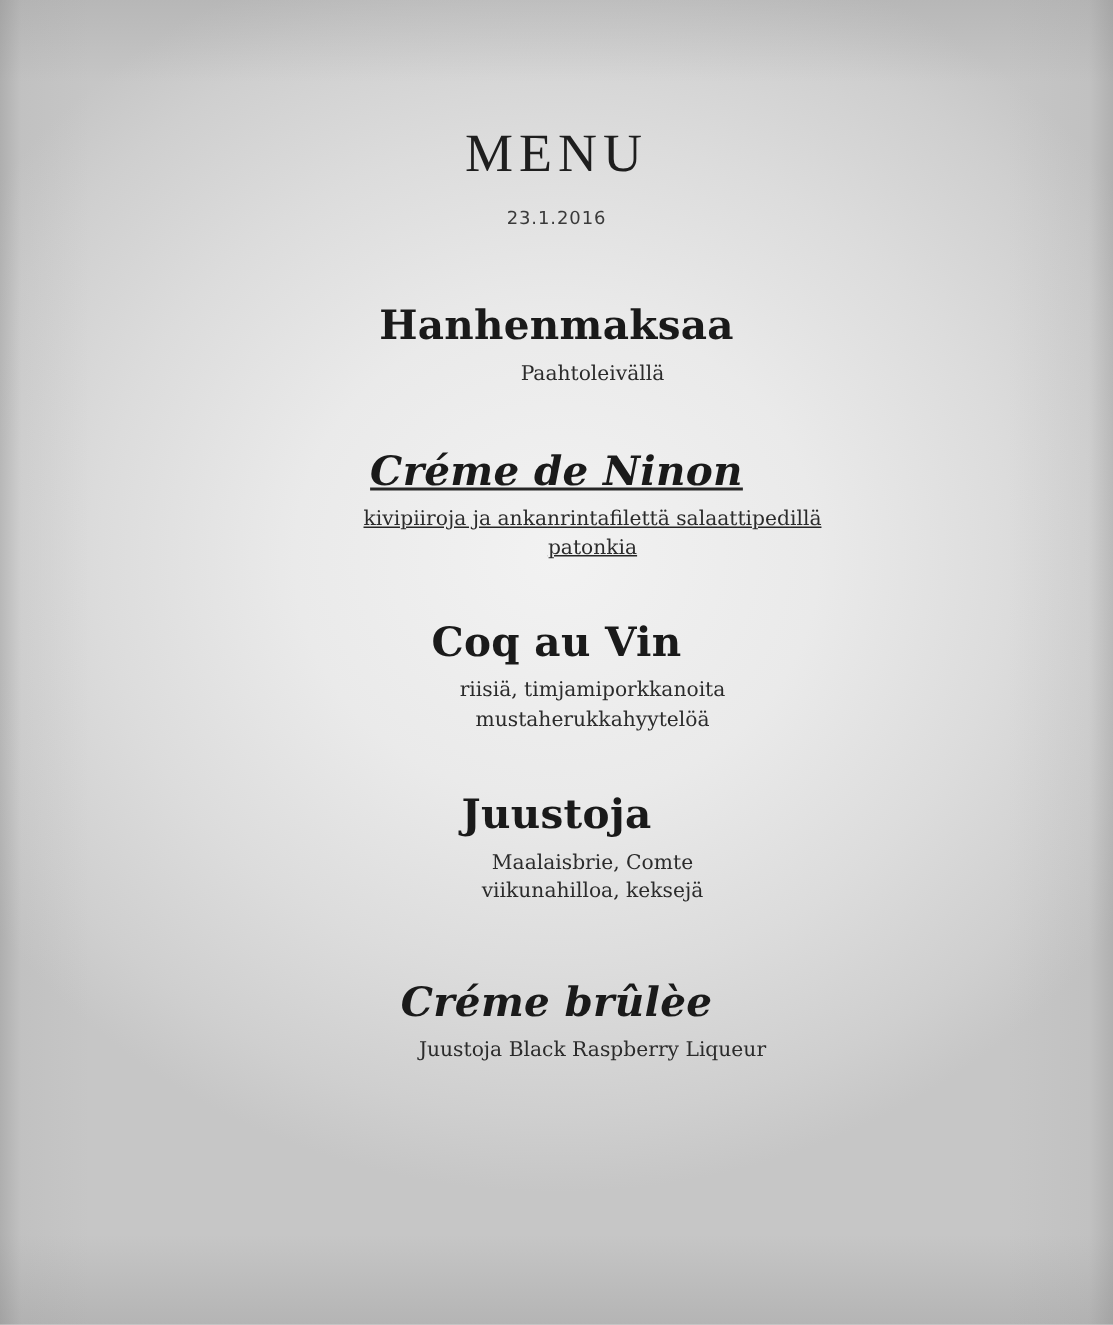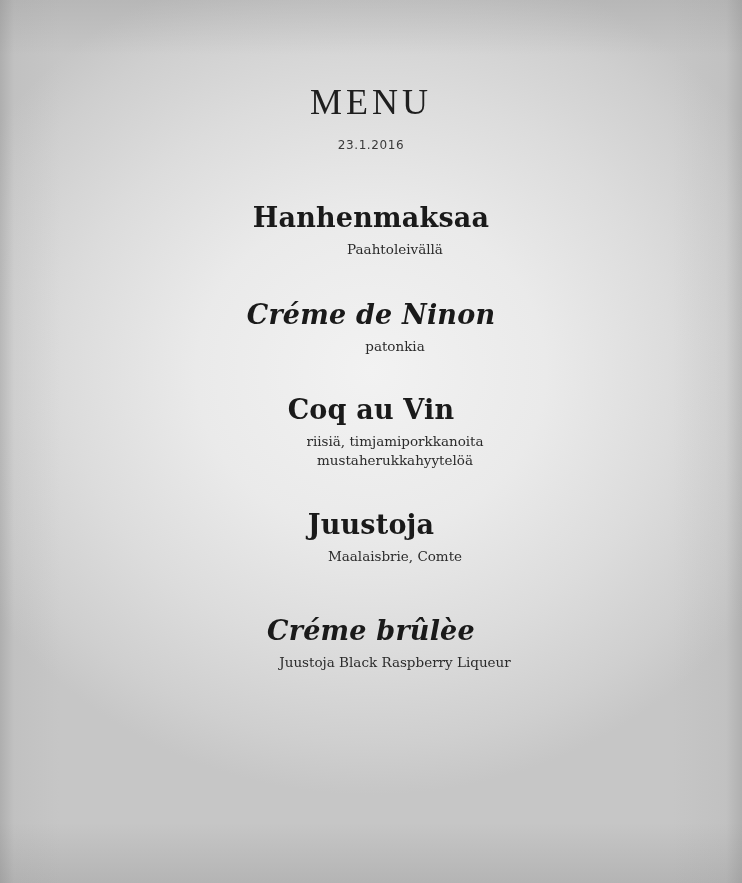--- a/index.html
+++ b/index.html
@@ -80,21 +80,21 @@
     font-weight: 400;
     color: #2b2b2b;
     line-height: 1.42;
     margin-top: 7px;
     padding-left: 48px;
   }
   .course-desc span {
     display: block;
   }
   .c1 { margin-top: 8px; }
-  .c2 { margin-top: 40px; }
+  .c2 { margin-top: 40px; text-decoration: underline; }
   .c3 { margin-top: 32px; }
   .c4 { margin-top: 36px; }
   .c5 { margin-top: 49px; }
 </style>
 </head>
 <body>
 
 <div class="page">
   <div class="content">
 
@@ -106,36 +106,38 @@
       <div class="course c1">
         <div class="course-name">Hanhenmaksaa</div>
         <div class="course-desc">
           <span>Paahtoleivällä</span>
         </div>
       </div>
 
       <div class="course c2">
         <div class="course-name italicish">Créme de Ninon</div>
         <div class="course-desc">
+          <span>kivipiiroja ja ankanrintafilettä salaattipedillä</span>
           <span>patonkia</span>
         </div>
       </div>
 
       <div class="course c3">
         <div class="course-name">Coq au Vin</div>
         <div class="course-desc">
           <span>riisiä, timjamiporkkanoita</span>
           <span>mustaherukkahyytelöä</span>
         </div>
       </div>
 
       <div class="course c4">
         <div class="course-name">Juustoja</div>
         <div class="course-desc">
           <span>Maalaisbrie, Comte</span>
+          <span>viikunahilloa, keksejä</span>
         </div>
       </div>
 
       <div class="course c5">
         <div class="course-name italicish">Créme brûlèe</div>
         <div class="course-desc">
           <span>Juustoja Black Raspberry Liqueur</span>
         </div>
       </div>
 

